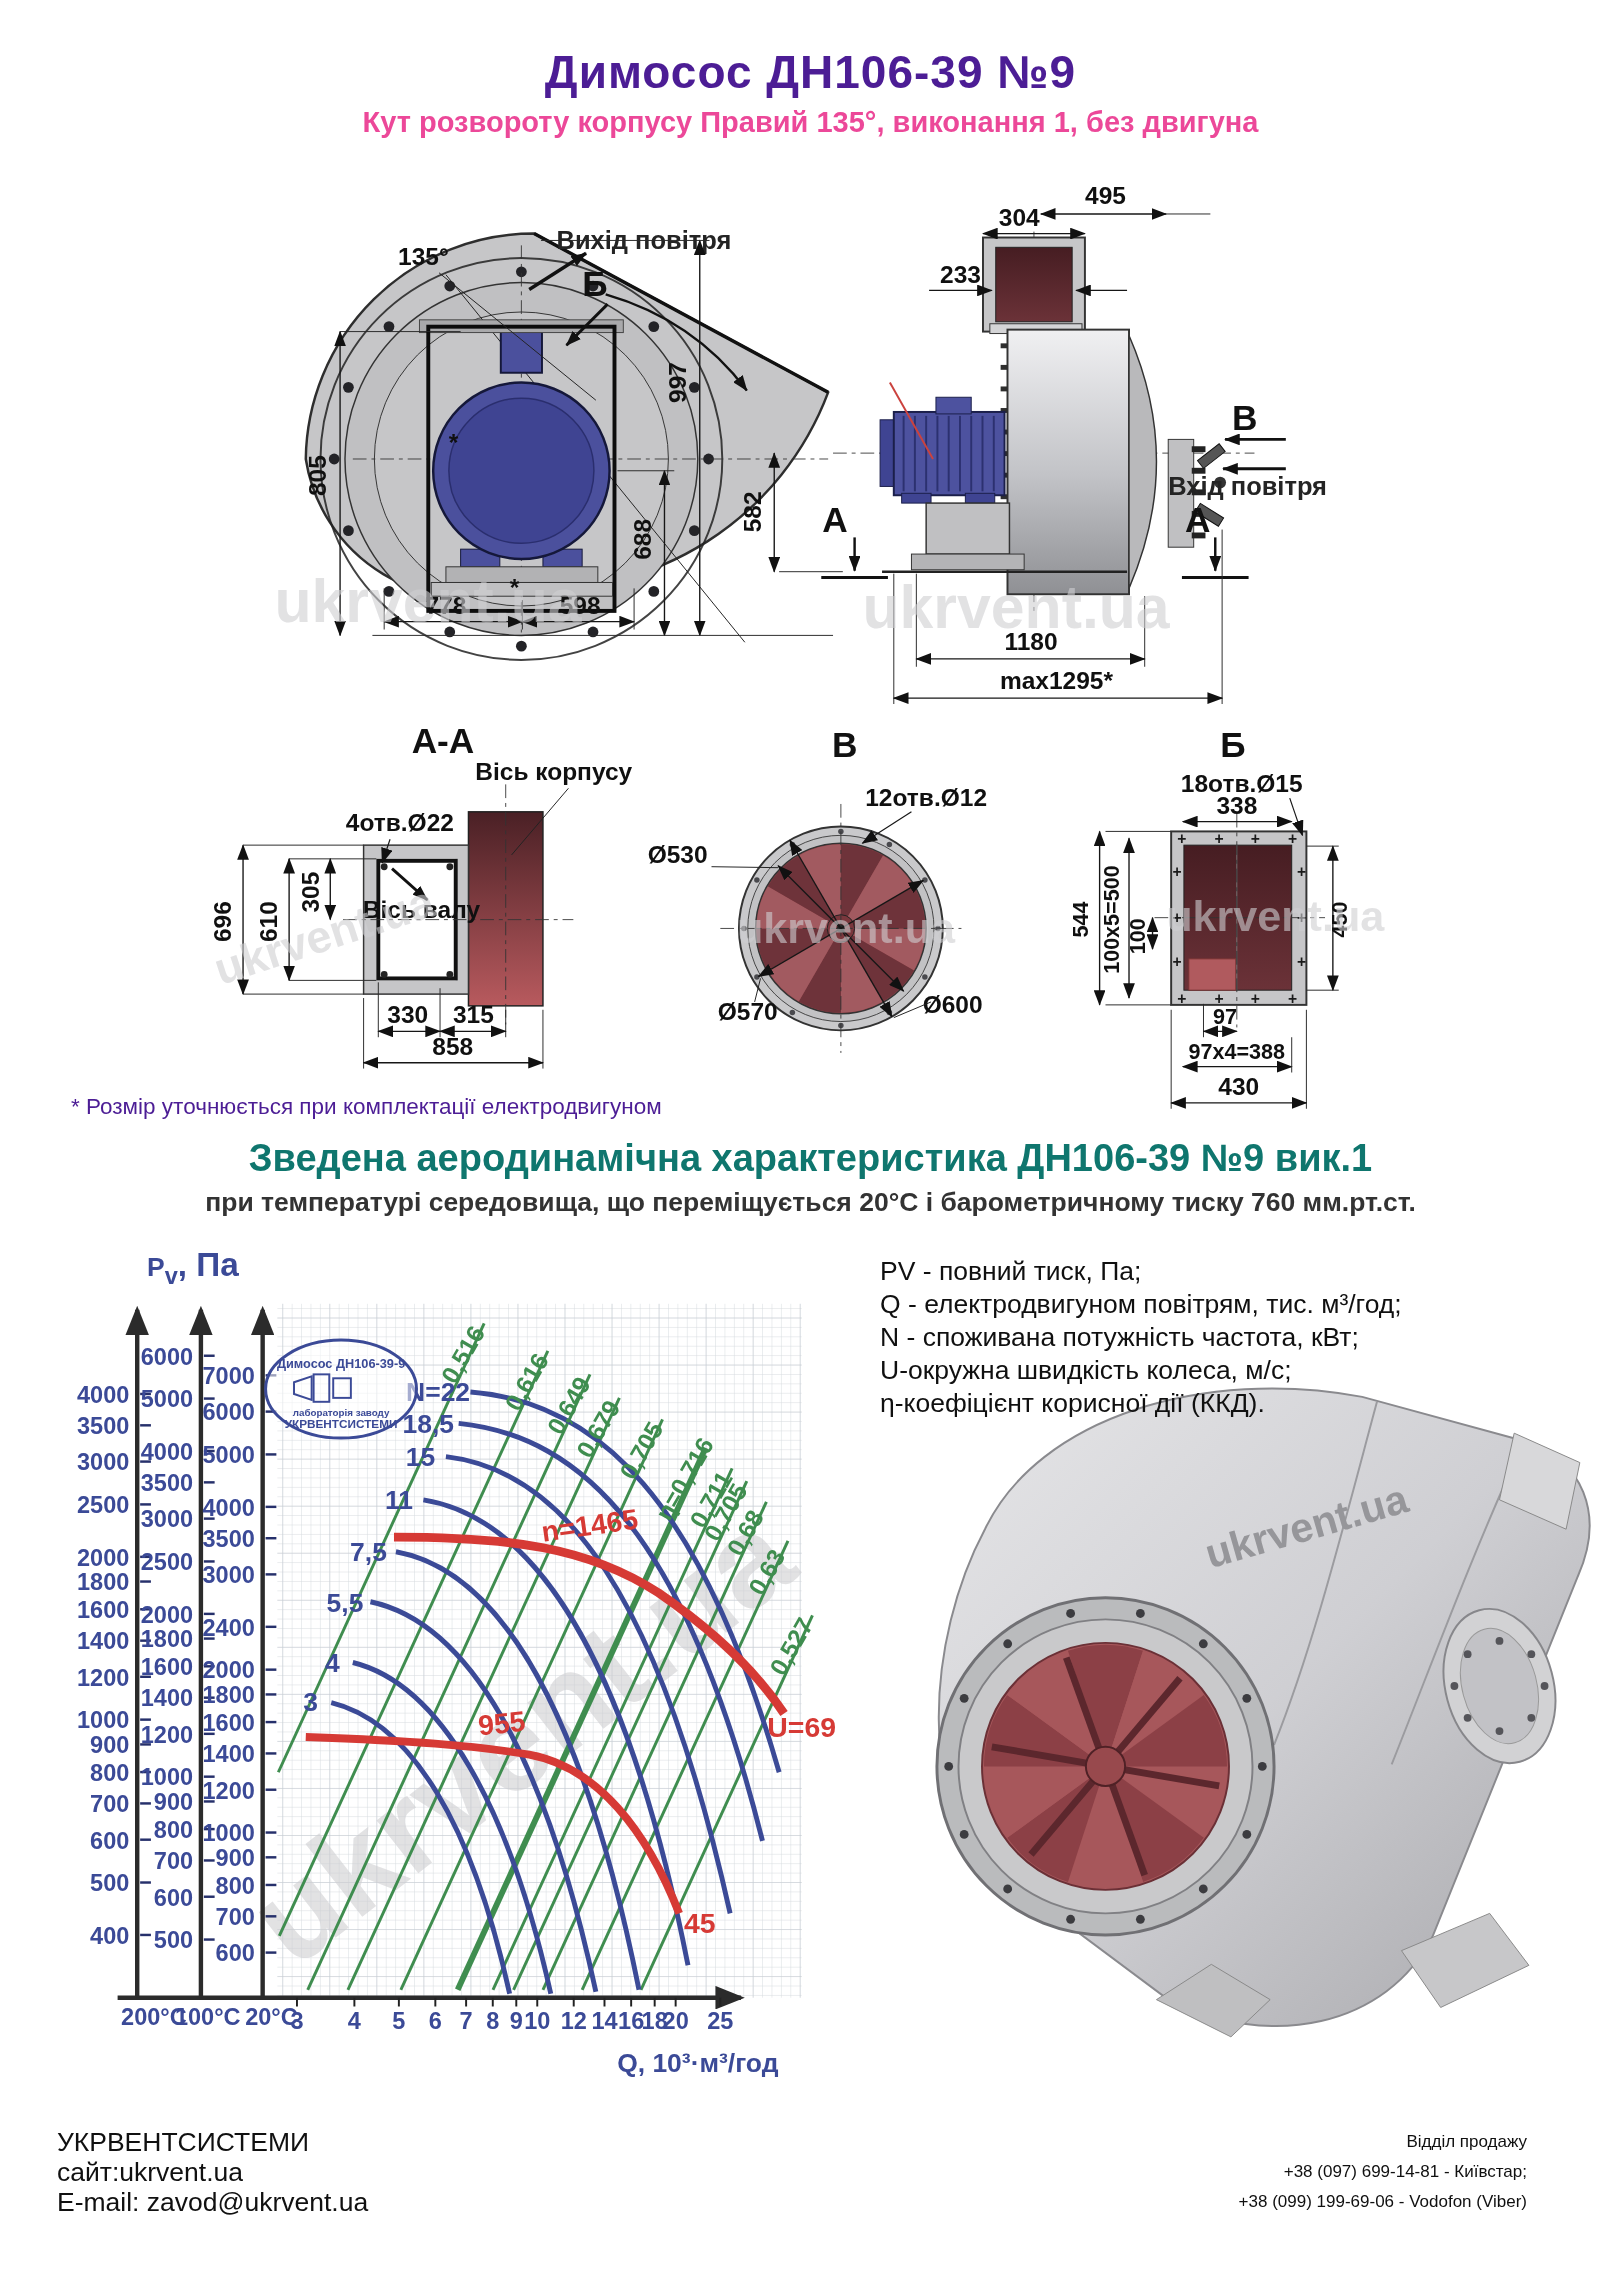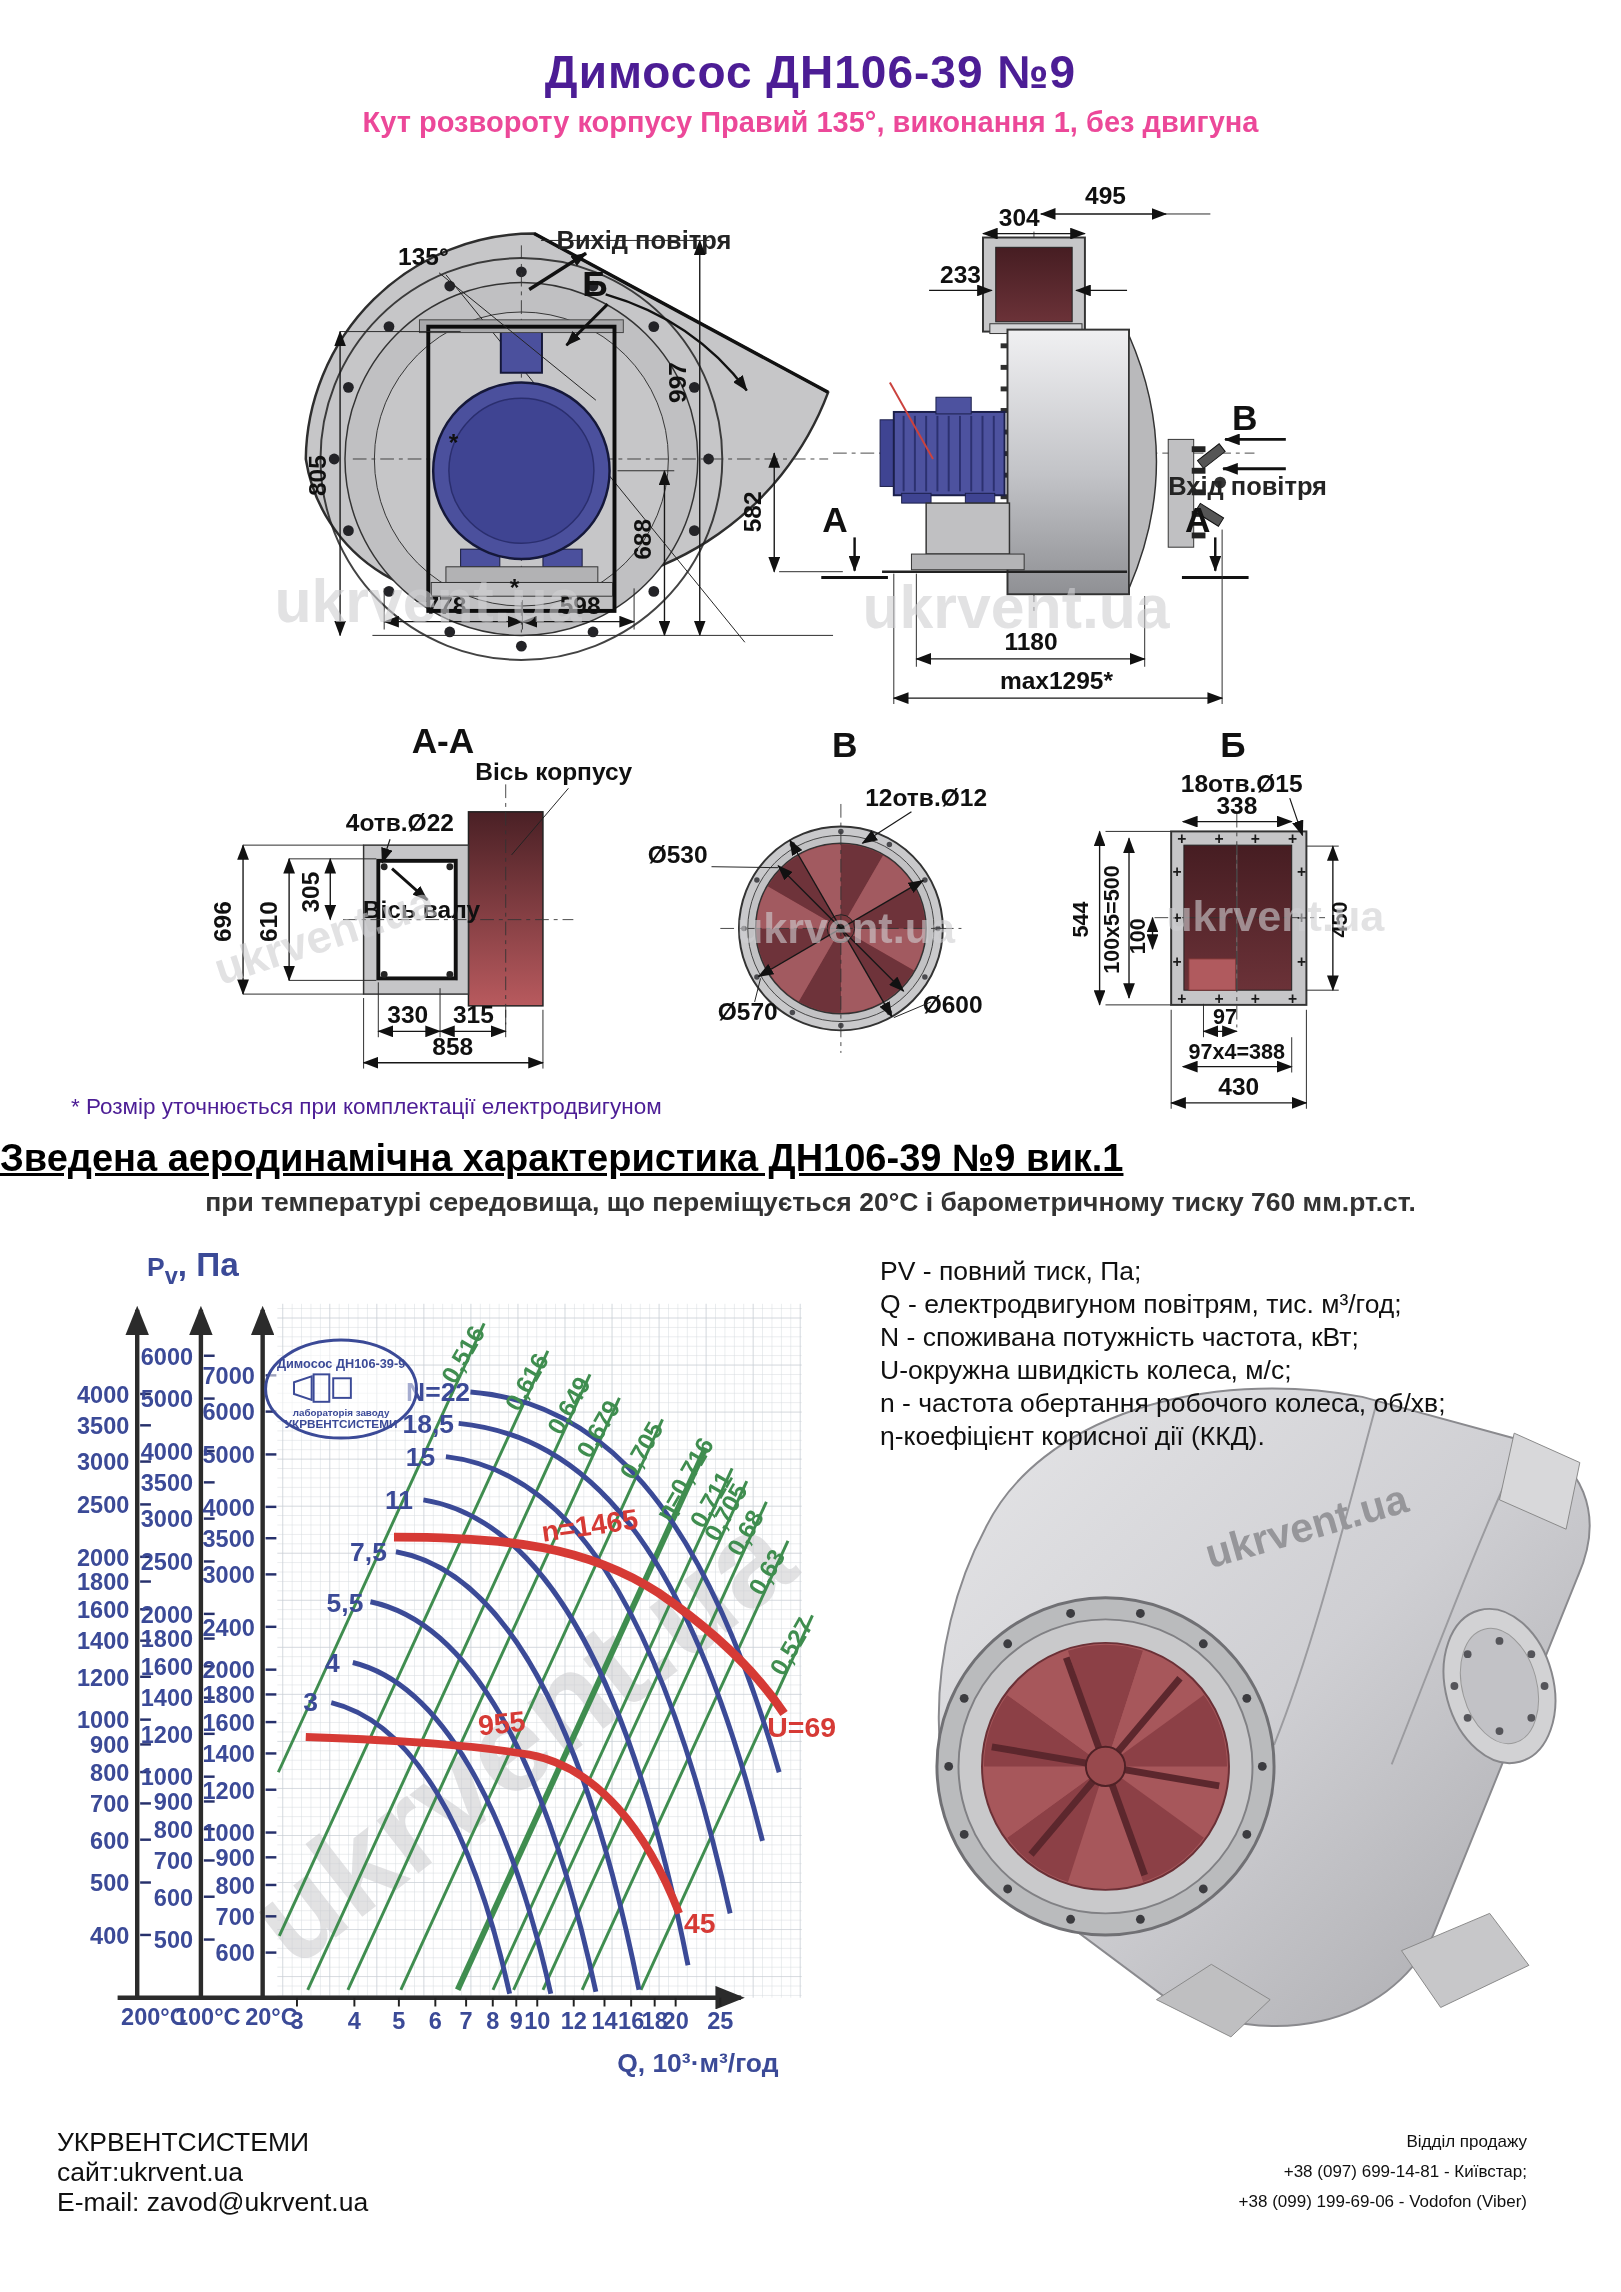--- a/index.html
+++ b/index.html
@@ -5,21 +5,21 @@
   html,body{margin:0;padding:0;background:#777;}
   .page{position:relative;width:1621px;height:2293px;background:#ffffff;margin:0 auto;
         font-family:"Liberation Sans",sans-serif;overflow:hidden;}
   .abs{position:absolute;}
   .title{left:0;top:45px;width:100%;text-align:center;font-size:46px;font-weight:700;
          color:#4c1d95;letter-spacing:1px;}
   .subtitle{left:0;top:106px;width:100%;text-align:center;font-size:29px;font-weight:700;color:#ec4899;}
   .motor-note{left:692px;top:302px;width:323px;text-align:center;color:#cb423e;
               font-weight:700;font-size:23.5px;line-height:27.4px;}
   .footnote{left:71px;top:1094px;font-size:22.5px;color:#4c1d95;}
-  .h2red{left:0;top:1137px;width:100%;text-align:left;font-size:38px;font-weight:700;color:#000000;text-decoration:underline;}
+  .h2red{left:0;top:1137px;width:100%;text-align:center;font-size:38px;font-weight:700;color:#0f766e;}
   .h2sub{left:0;top:1187px;width:100%;text-align:center;font-size:26.5px;font-weight:700;color:#333;}
   .legend{left:880px;top:1255px;width:706px;font-size:26.5px;color:#101010;line-height:33px;}
   .footer-left{left:57px;top:2127px;font-size:26.5px;color:#101010;line-height:30px;}
   .footer-right{right:94px;top:2127px;font-size:17px;color:#101010;line-height:30px;text-align:right;}
   svg{position:absolute;left:0;top:0;}
   svg text{font-family:"Liberation Sans",sans-serif;}
   .dim{font-size:25px;font-weight:700;fill:#101010;}
   .dims{font-size:22px;font-weight:700;fill:#101010;}
   .lbl{font-size:26px;font-weight:700;fill:#242424;}
   .big{font-size:36px;font-weight:700;fill:#111;}
@@ -661,21 +661,20 @@
 
   <div class="abs footnote">* Розмір уточнюється при комплектації електродвигуном</div>
   <div class="abs h2red">Зведена аеродинамічна характеристика ДН106-39 №9 вик.1</div>
   <div class="abs h2sub">при температурі середовища, що переміщується 20°С і барометричному тиску 760 мм.рт.ст.</div>
 
   <div class="abs legend">
     <div>PV - повний тиск, Па;</div>
     <div>Q - електродвигуном повітрям, тис. м³/год;</div>
     <div>N - споживана потужність частота, кВт;</div>
     <div>U-окружна швидкість колеса, м/с;</div>
-    <div>n - частота обертання робочого колеса, об/хв;</div>
     <div>η-коефіцієнт корисної дії (ККД).</div>
   </div>
 
   <div class="abs footer-left">
     <div>УКРВЕНТСИСТЕМИ</div>
     <div>сайт:ukrvent.ua</div>
     <div>E-mail: zavod@ukrvent.ua</div>
   </div>
   <div class="abs footer-right">
     <div>Відділ продажу</div>

